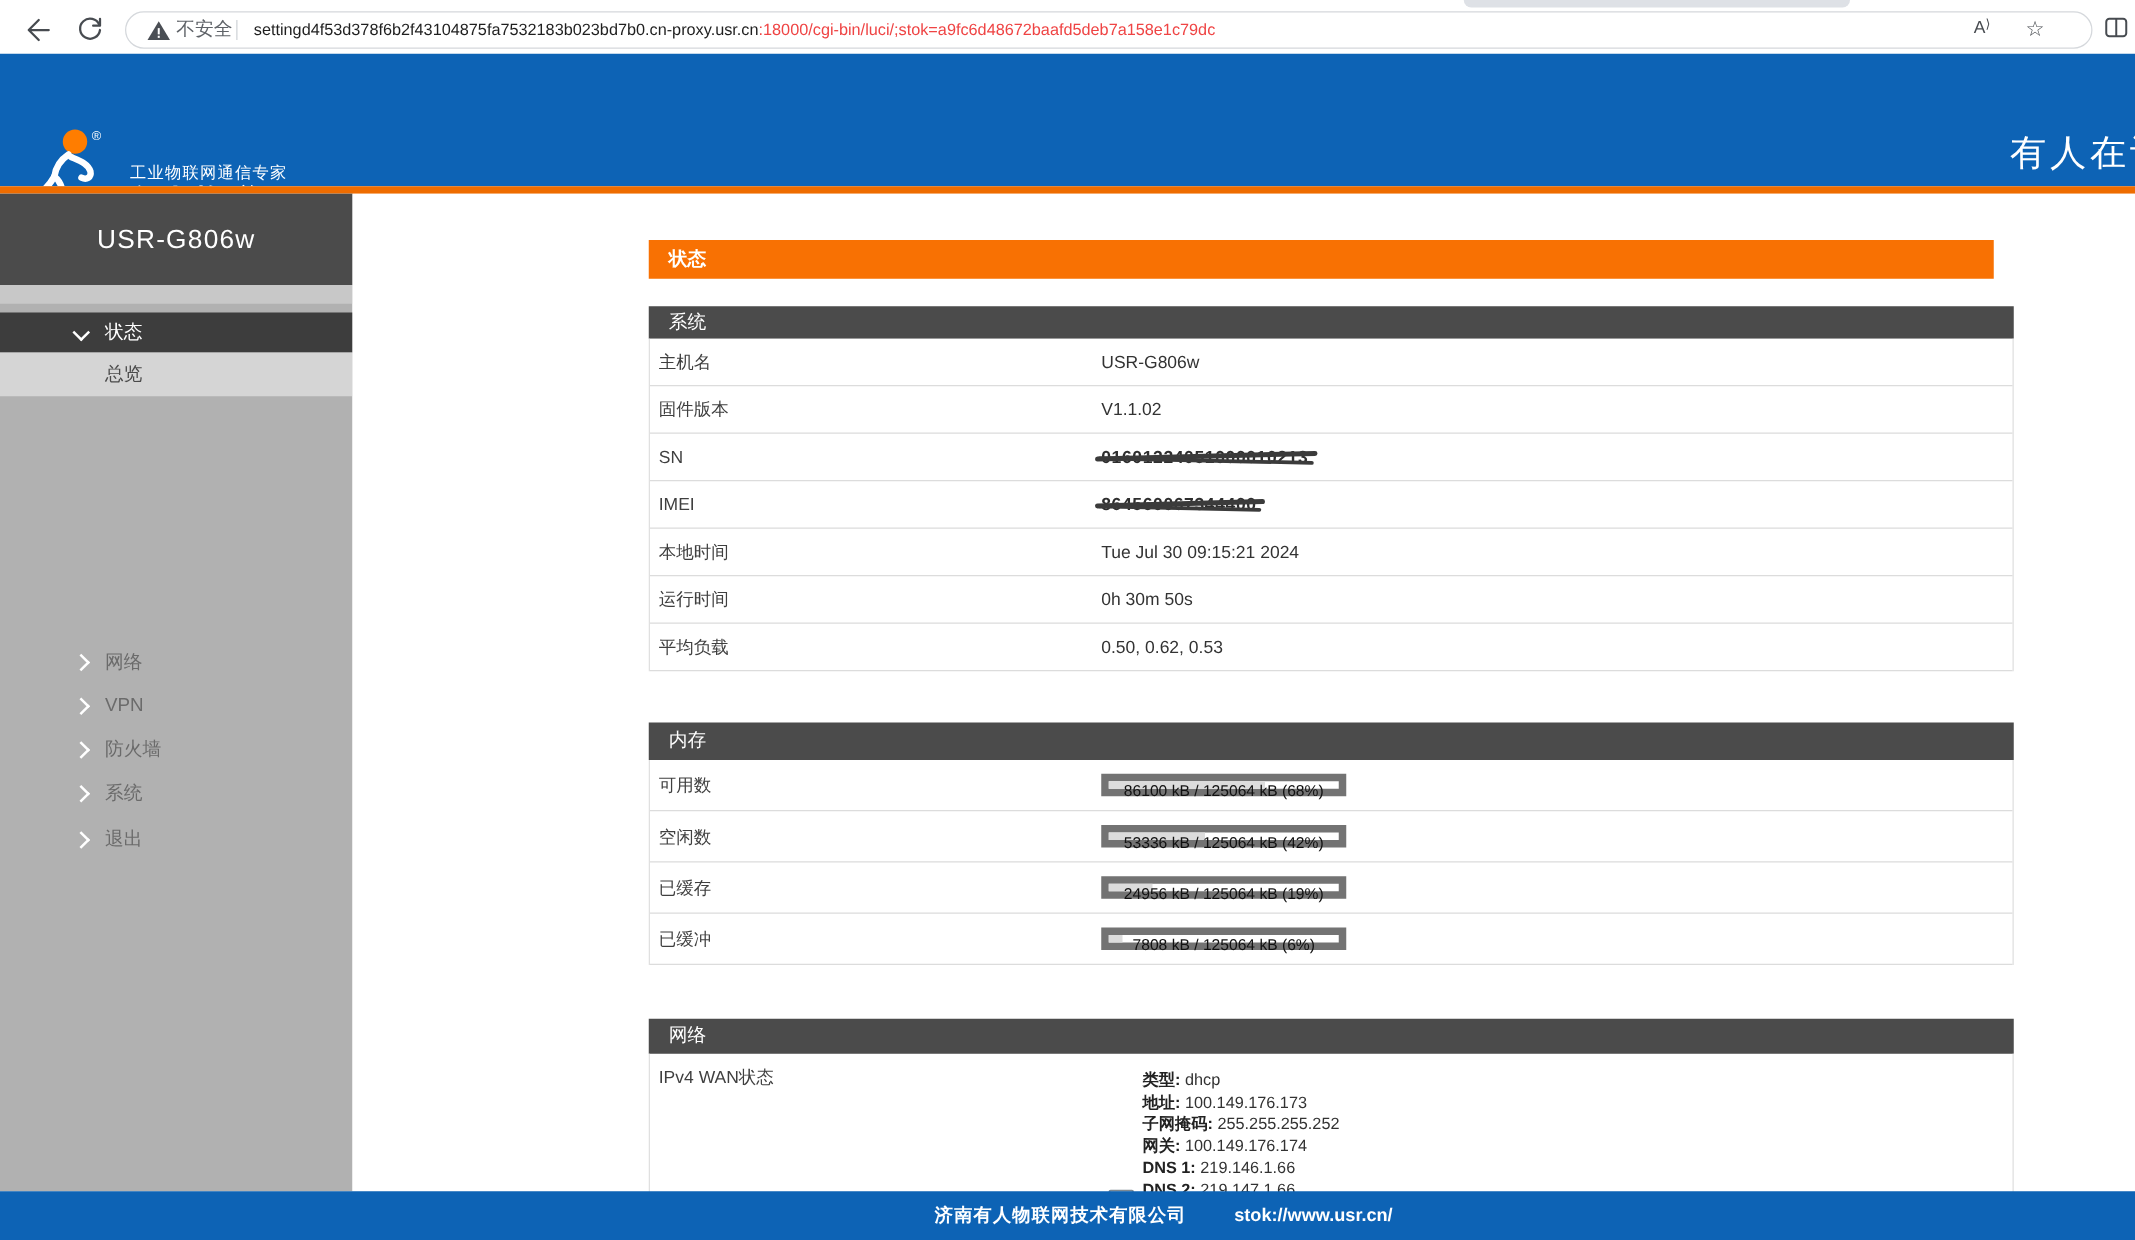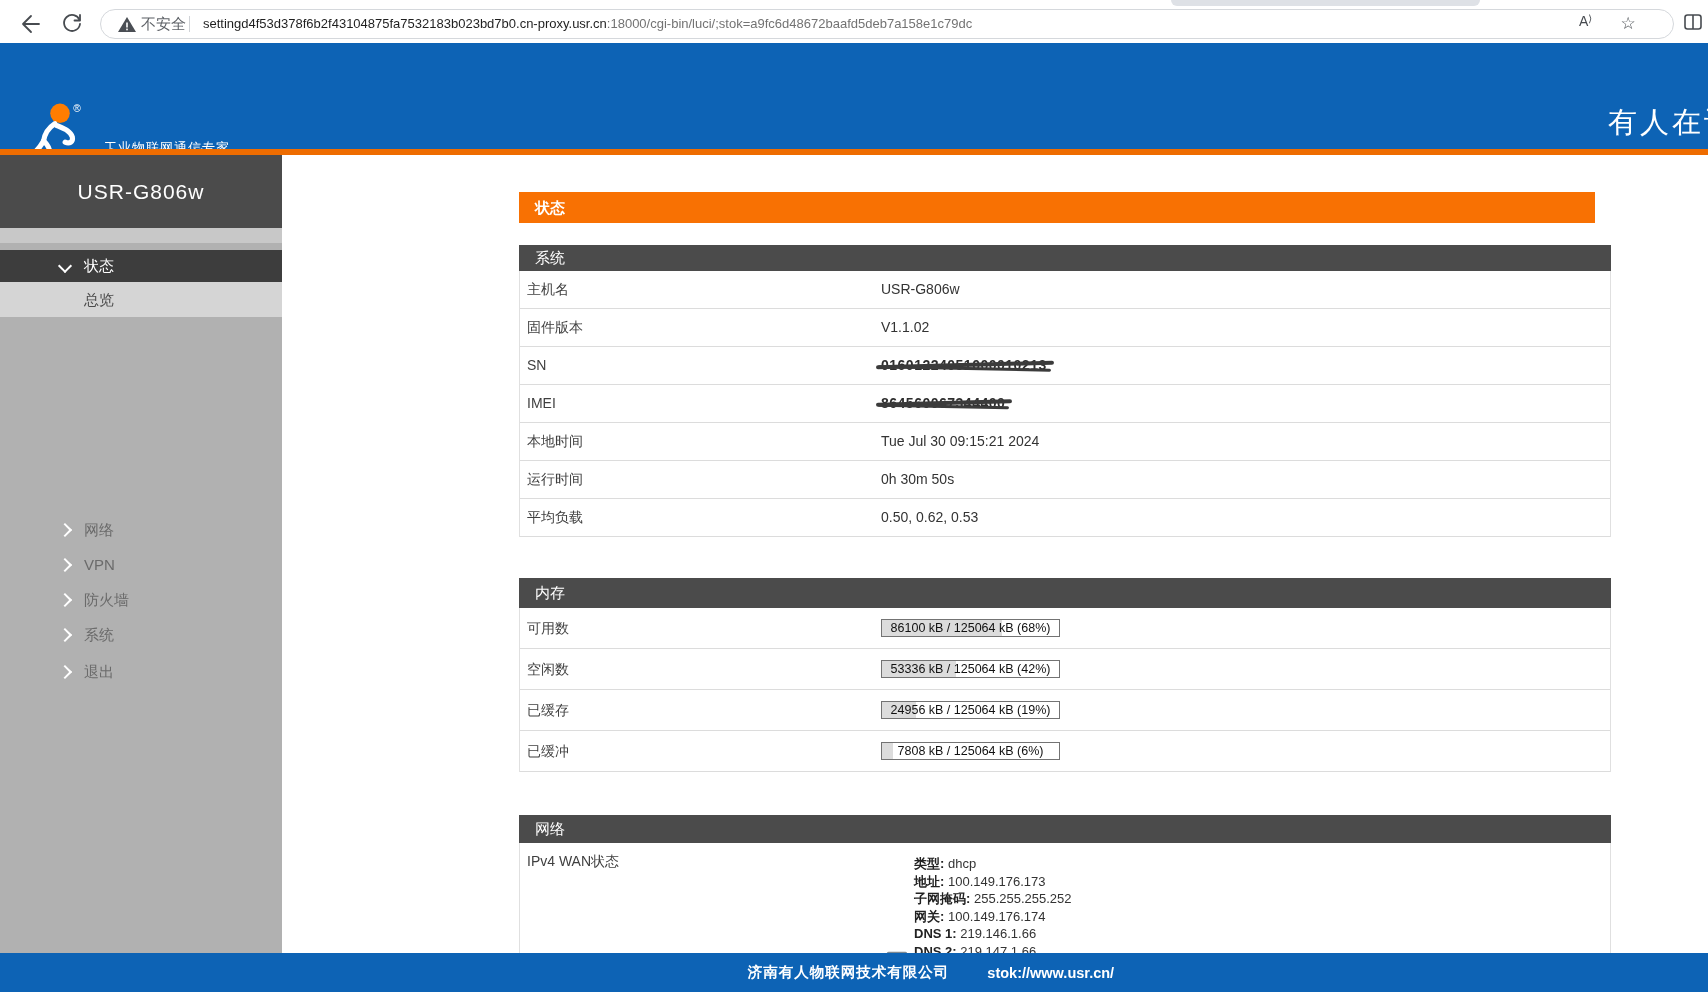--- a/index.html
+++ b/index.html
@@ -11,29 +11,29 @@
   .browser{left:0;top:0;width:1708px;height:43px;background:#fff;}
   .tabstrip{left:0;top:0;width:1708px;height:6px;background:#fff;}
   .tabstrip .graypart{position:absolute;left:1171px;top:0;width:309px;height:6px;background:#dee1e6;border-radius:0 0 8px 8px;}
   .toolbar-icon{width:24px;height:24px;top:12px;cursor:pointer;}
   .addrpill{left:100px;top:9px;width:1574px;height:30px;background:#fff;border:1px solid #d5d8dc;border-radius:16px;box-sizing:border-box;}
   .warn-wrap{position:absolute;left:16px;top:5px;width:20px;height:20px;}
   .sec-label{position:absolute;left:40px;top:0;line-height:28px;font-size:15px;color:#5f6368;}
   .pill-div{position:absolute;left:88px;top:6px;width:1px;height:16px;background:#d0d3d7;}
   .urltext{position:absolute;left:102px;top:0;line-height:28px;font-size:13px;white-space:nowrap;max-width:1330px;overflow:hidden;}
   .urlhost{color:#1f1f1f;}
-  .urlrest{color:#737373;text-align:right;}
+  .urlrest{color:#ef4444;text-align:right;}
   .pill-right-icon{position:absolute;top:3px;width:22px;height:22px;cursor:pointer;color:#474b50;}
   .readaloud{left:1478px;font-size:14px;}
   .star{left:1516px;font-size:17px;line-height:22px;text-align:center;}
 
   
   .bluehead{left:0;top:43px;width:1708px;height:106px;background:#0d63b5;overflow:hidden;}
   .brand{left:101px;top:59px;color:#fff;font-size:25px;font-weight:bold;letter-spacing:2px;margin-top:42px;}
-  .brandsub{left:104px;top:96px;color:#fff;font-size:13px;letter-spacing:1px;}
+  .brandsub{left:104px;top:86px;color:#fff;font-size:13px;letter-spacing:1px;}
   .slogan-clip{left:1608px;top:60px;width:100px;height:42px;overflow:hidden;white-space:nowrap;
                color:#fff;font-size:29px;letter-spacing:3px;}
   .orangestrip{left:0;top:149px;width:1708px;height:6px;background:#ee6c00;}
 
   
   .sidebar{left:0;top:155px;width:282px;height:798px;background:#b1b1b1;}
   .sb-title{left:0;top:0;width:282px;height:73px;background:#4b4b4b;color:#fff;font-size:21px;
             text-align:center;line-height:73px;letter-spacing:1px;}
   .sb-strip{left:0;top:73px;width:282px;height:15px;background:#c8c8c8;}
   .sb-row{left:0;width:282px;height:35px;line-height:35px;font-size:15px;cursor:pointer;}
@@ -53,21 +53,21 @@
   .sect-head{height:26px;line-height:26px;background:#4b4b4b;color:#fff;font-size:15px;padding-left:16px;}
   .sect-body{border-left:1px solid #e0e0e0;border-right:1px solid #e0e0e0;background:#fff;}
   .trow{position:relative;height:38px;line-height:37px;border-bottom:1px solid #dcdcdc;box-sizing:border-box;font-size:14px;}
   .tlabel{position:absolute;left:7px;color:#3f3f3f;}
   .tval{position:absolute;left:361px;color:#333;}
   .redact{position:relative;display:inline-block;color:#2e2e2e;font-weight:600;letter-spacing:.5px;}
   .redact::before{content:"";position:absolute;left:-5px;right:-7px;top:16px;height:4px;background:#3b3b3b;border-radius:2px;transform:rotate(-1.5deg);}
   .redact::after{content:"";position:absolute;left:-3px;right:-4px;top:20px;height:3px;background:#3b3b3b;border-radius:2px;transform:rotate(1.2deg);}
 
   .mrow{position:relative;height:41px;border-bottom:1px solid #dcdcdc;box-sizing:border-box;font-size:14px;line-height:40px;}
-  .membar{position:absolute;left:361px;top:11px;width:179px;height:18px;border:1px solid #737373;
+  .membar{position:absolute;left:361px;top:11px;width:196px;height:18px;border:6px solid #737373;
           background:#fff;box-sizing:border-box;}
   .membar-fill{position:absolute;left:0;top:0;bottom:0;background:#dcdcdc;}
   .membar-text{position:absolute;left:0;right:0;top:0;text-align:center;line-height:16px;font-size:12.5px;color:#111;}
 
   .netbody{position:relative;height:149px;border-left:1px solid #e0e0e0;border-right:1px solid #e0e0e0;padding-left:48px;}
   .netlabel{position:absolute;left:7px;top:10px;font-size:14px;color:#3f3f3f;}
   .netlines{position:absolute;left:394px;top:12px;font-size:13px;color:#333;}
   .netline{height:17.6px;line-height:17.6px;white-space:nowrap;}
   .netline b{color:#222;}
   .if-icon{position:absolute;left:366px;top:108px;}

